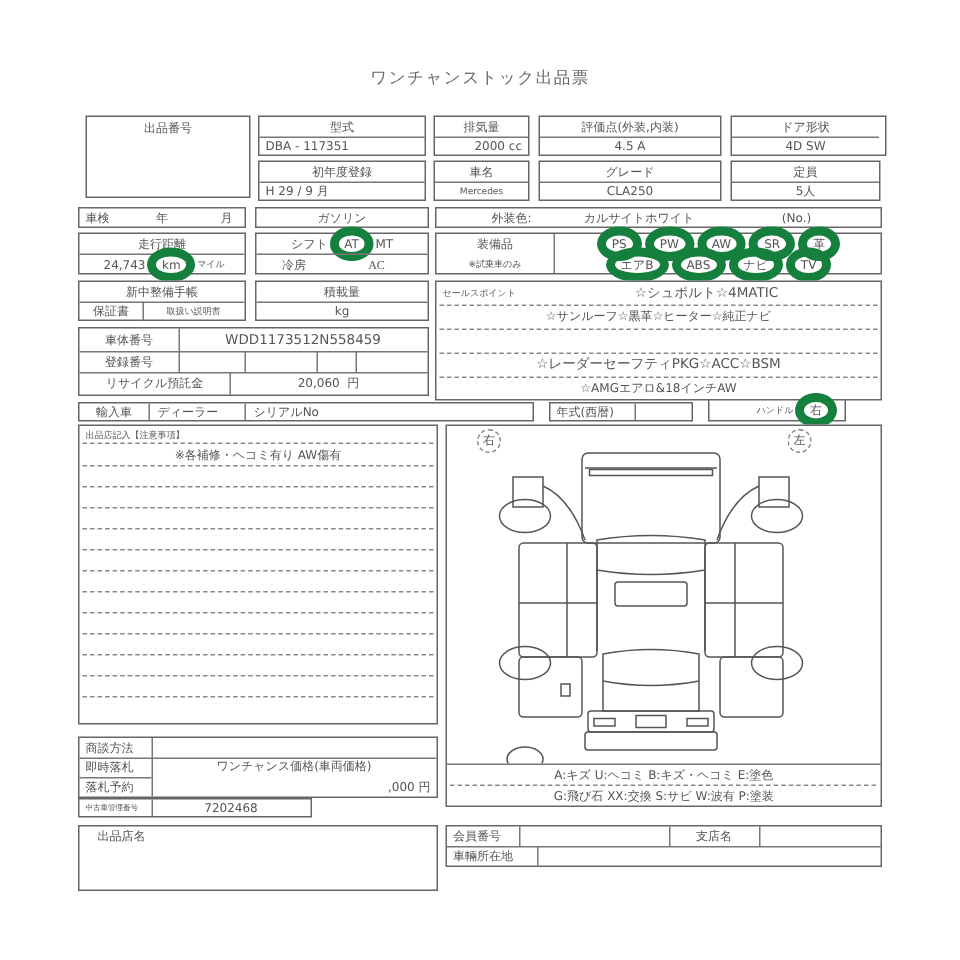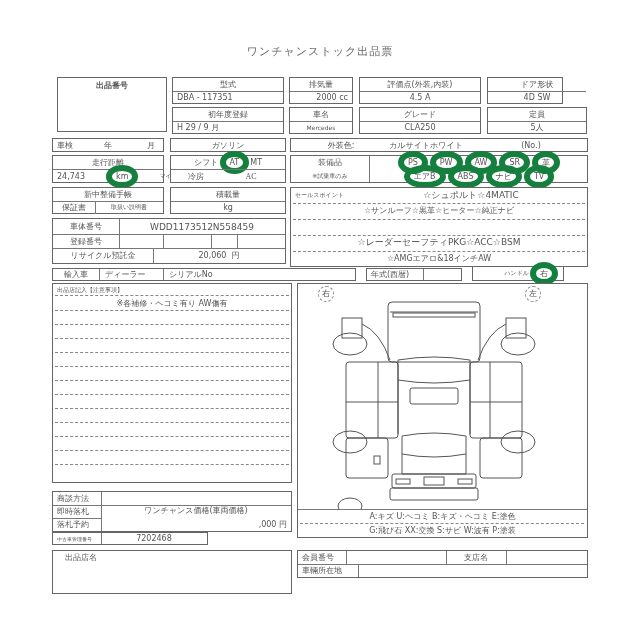--- a/index.html
+++ b/index.html
@@ -19,21 +19,21 @@
   .right { justify-content:flex-end; padding-right:4px; }
   .sm { font-size:6px; }
   .big { font-size:9px; }
 </style>
 </head>
 <body>
 
 <div class="title">ワンチャンストック出品票</div>
 
 <div class="box" style="left:57px;top:77px;width:110px;height:55px;">
-  <div class="cell" style="left:0;top:0;width:108px;height:14px;font-weight:bold;">出品番号</div>
+  <div class="cell" style="left:0;top:0;width:108px;height:14px;">出品番号</div>
 </div>
 
 <div class="box" style="left:172px;top:77px;width:112px;height:27px;">
   <div class="cell" style="left:0;top:0;width:110px;height:13px;">型式</div>
   <div class="hline" style="left:0;top:13px;width:110px;"></div>
   <div class="cell left" style="left:0;top:13px;width:110px;height:13px;">DBA - 117351</div>
 </div>
 <div class="box" style="left:172px;top:107px;width:112px;height:27px;">
   <div class="cell" style="left:0;top:0;width:110px;height:13px;">初年度登録</div>
   <div class="hline" style="left:0;top:13px;width:110px;"></div>
@@ -55,21 +55,21 @@
   <div class="cell" style="left:0;top:0;width:120px;height:13px;">評価点(外装,内装)</div>
   <div class="hline" style="left:0;top:13px;width:120px;"></div>
   <div class="cell" style="left:0;top:13px;width:120px;height:13px;">4.5 A</div>
 </div>
 <div class="box" style="left:359px;top:107px;width:122px;height:27px;">
   <div class="cell" style="left:0;top:0;width:120px;height:13px;">グレード</div>
   <div class="hline" style="left:0;top:13px;width:120px;"></div>
   <div class="cell" style="left:0;top:13px;width:120px;height:13px;">CLA250</div>
 </div>
 
-<div class="box" style="left:487px;top:77px;width:76px;height:27px;">
+<div class="box" style="left:487px;top:77px;width:104px;height:27px;">
   <div class="cell" style="left:0;top:0;width:98px;height:13px;">ドア形状</div>
   <div class="hline" style="left:0;top:13px;width:98px;"></div>
   <div class="cell" style="left:0;top:13px;width:98px;height:13px;">4D SW</div>
 </div>
 <div class="box" style="left:487px;top:107px;width:100px;height:27px;">
   <div class="cell" style="left:0;top:0;width:98px;height:13px;">定員</div>
   <div class="hline" style="left:0;top:13px;width:98px;"></div>
   <div class="cell" style="left:0;top:13px;width:98px;height:13px;">5人</div>
 </div>
 
@@ -83,21 +83,21 @@
 </div>
 <div class="box" style="left:290px;top:138px;width:298px;height:14px;">
   <div class="cell" style="left:20px;top:0;width:60px;height:12px;">外装色:</div>
   <div class="cell" style="left:80px;top:0;width:110px;height:12px;">カルサイトホワイト</div>
   <div class="cell" style="left:210px;top:0;width:60px;height:12px;">(No.)</div>
 </div>
 
 <div class="box" style="left:52px;top:155px;width:112px;height:28px;">
   <div class="cell" style="left:0;top:0;width:110px;height:13px;">走行距離</div>
   <div class="hline" style="left:0;top:13px;width:110px;"></div>
-  <div class="cell left" style="left:0;top:13px;width:110px;height:14px;gap:20px;">
+  <div class="cell left" style="left:12px;top:13px;width:110px;height:14px;">
     <span>24,743</span>
     <span class="circ">km</span>
     <span class="sm">マイル</span>
   </div>
 </div>
 <div class="box" style="left:170px;top:155px;width:116px;height:28px;">
   <div class="cell" style="left:0;top:0;width:114px;height:13px;">
     <span>シフト</span>
     <span class="circ">AT</span>
     <span>MT</span>

